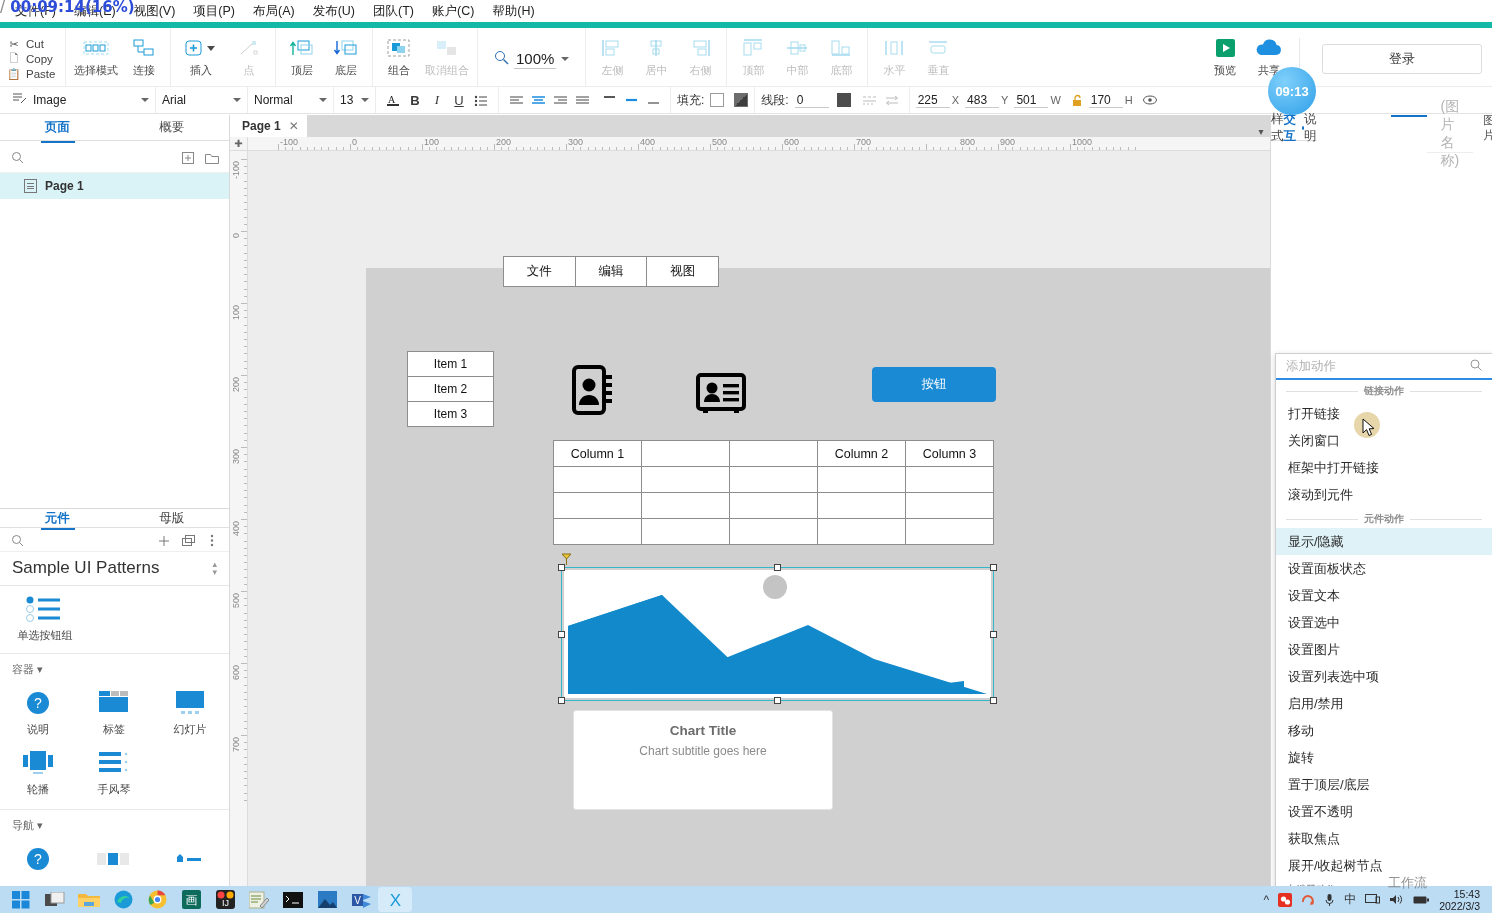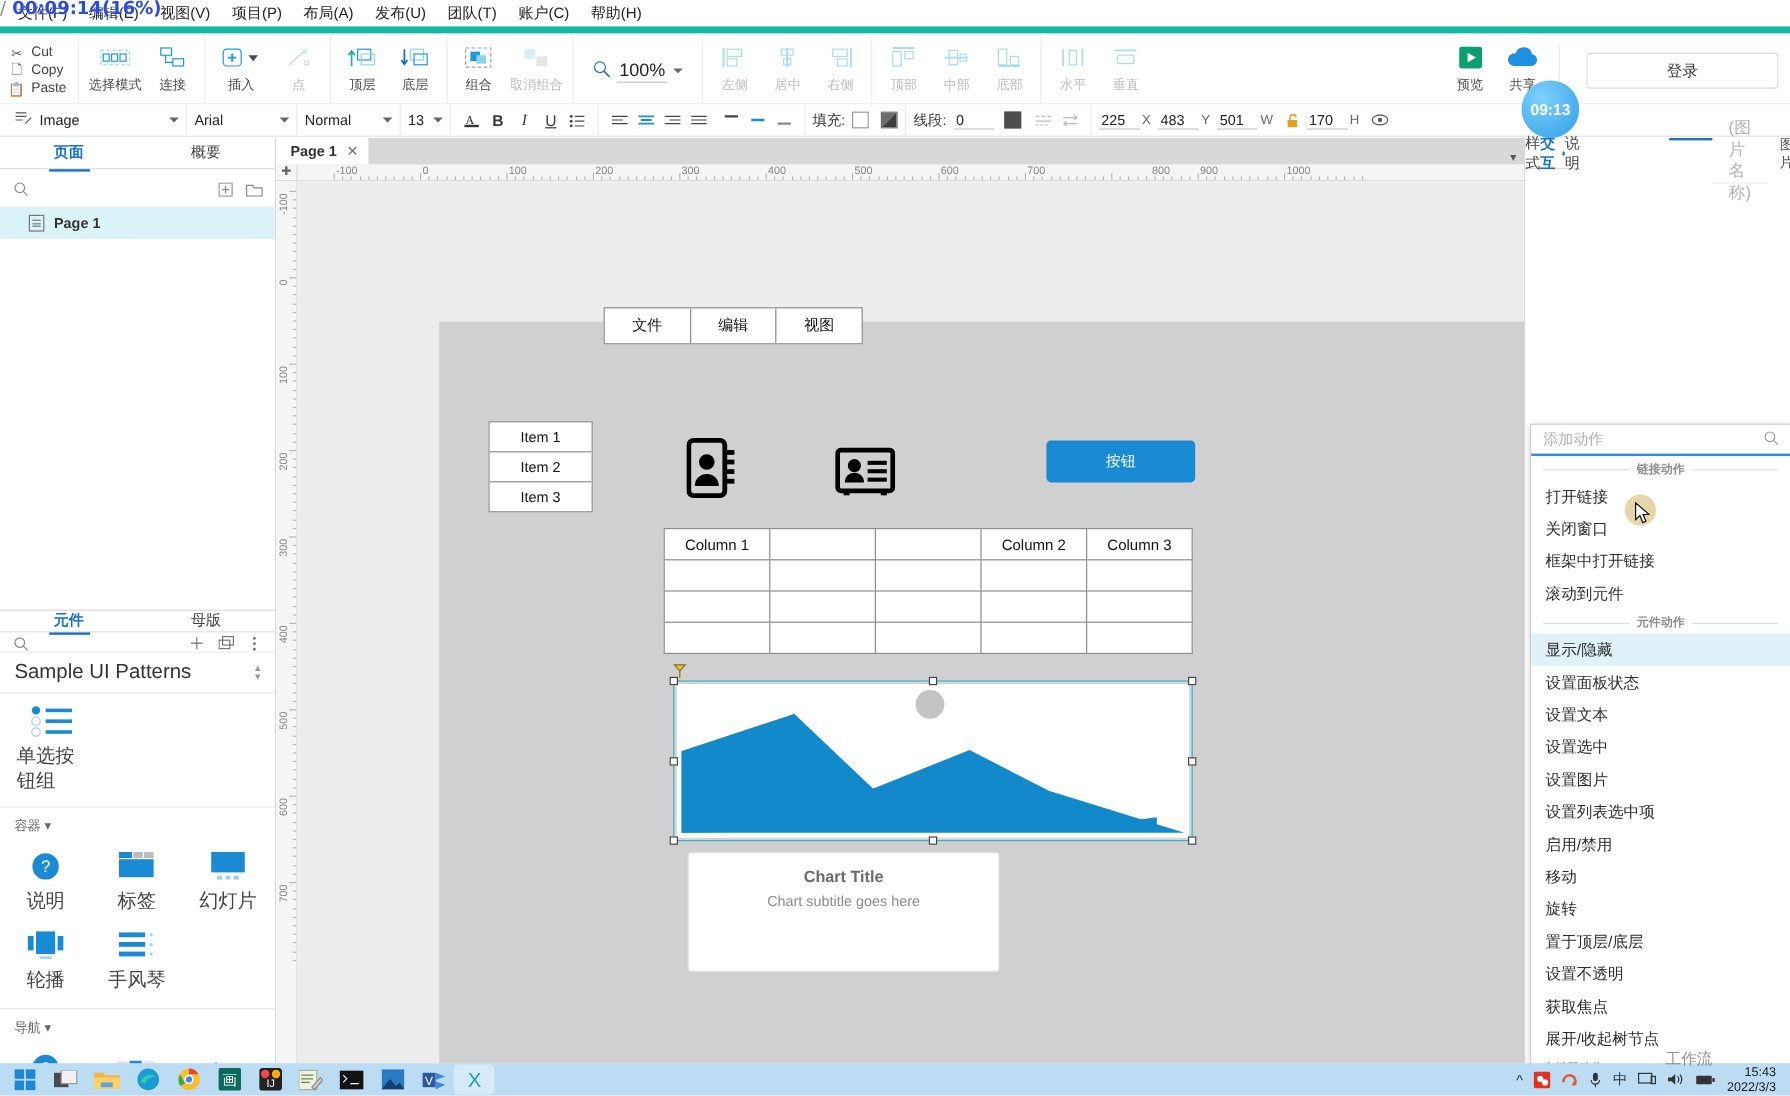--- a/index.html
+++ b/index.html
@@ -103,21 +103,21 @@
   .page-ico { width:13px;height:14px;border:1px solid #777; display:flex;flex-direction:column;justify-content:center;gap:1.5px; padding:0 2px; }
   .page-ico i { display:block; height:1px; background:#777; }
   #pages-pane { flex:1; overflow:hidden; }
   #lib-pane { height:378px; border-top:1px solid #d9d9d9; display:flex; flex-direction:column; }
   .lib-title { font-size:17px; color:#333; padding:6px 12px 7px 12px; border-bottom:1px solid #e6e6e6; display:flex; align-items:center; }
   .lib-title .stepper { margin-left:auto; color:#999; font-size:9px; line-height:8px; text-align:center; }
   .lib-sect { border-bottom:1px solid #e9e9e9; padding:4px 0 8px 0; }
   .lib-sect-h { font-size:11px; color:#666; padding:4px 12px; }
   .lib-grid { display:flex; flex-wrap:wrap; }
   .lib-item { width:76px; display:flex; flex-direction:column; align-items:center; gap:4px; padding:7px 0 4px 0; }
-  .lib-item .lab { font-size:16px; color:#444; }
+  .lib-item .lab { font-size:11px; color:#444; }
   .lib-item .gly { height:30px; display:flex; align-items:center; justify-content:center; }
   .lib-one { padding:4px 0 2px 14px; }
 
   
   #center { flex:1; display:flex; flex-direction:column; min-width:0; background:#fff; position:relative; }
   #tabstrip { height:22px; background:#d8d8d8; display:flex; align-items:flex-end; position:relative; }
   .doc-tab { background:#fff; height:22px; display:flex; align-items:center; gap:8px; padding:0 8px 0 12px; font-size:12px; font-weight:bold; color:#333; }
   .doc-tab .x { color:#777; font-weight:normal; font-size:12px; }
   #tabstrip .tail { flex:1; }
   #tabstrip .tdown { width:18px; display:flex; align-items:center; justify-content:center; color:#555; font-size:10px; }

